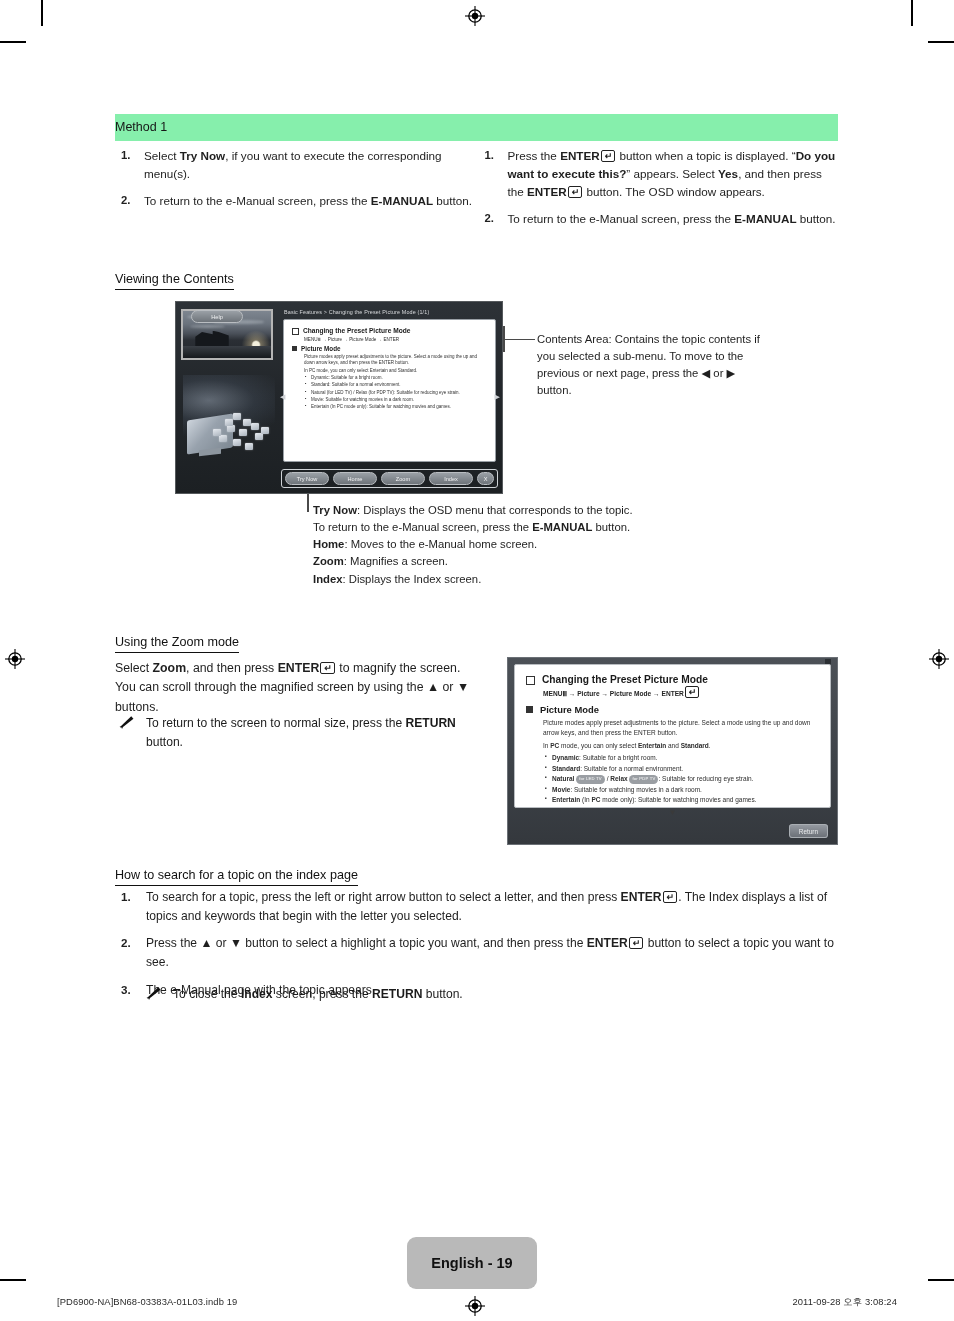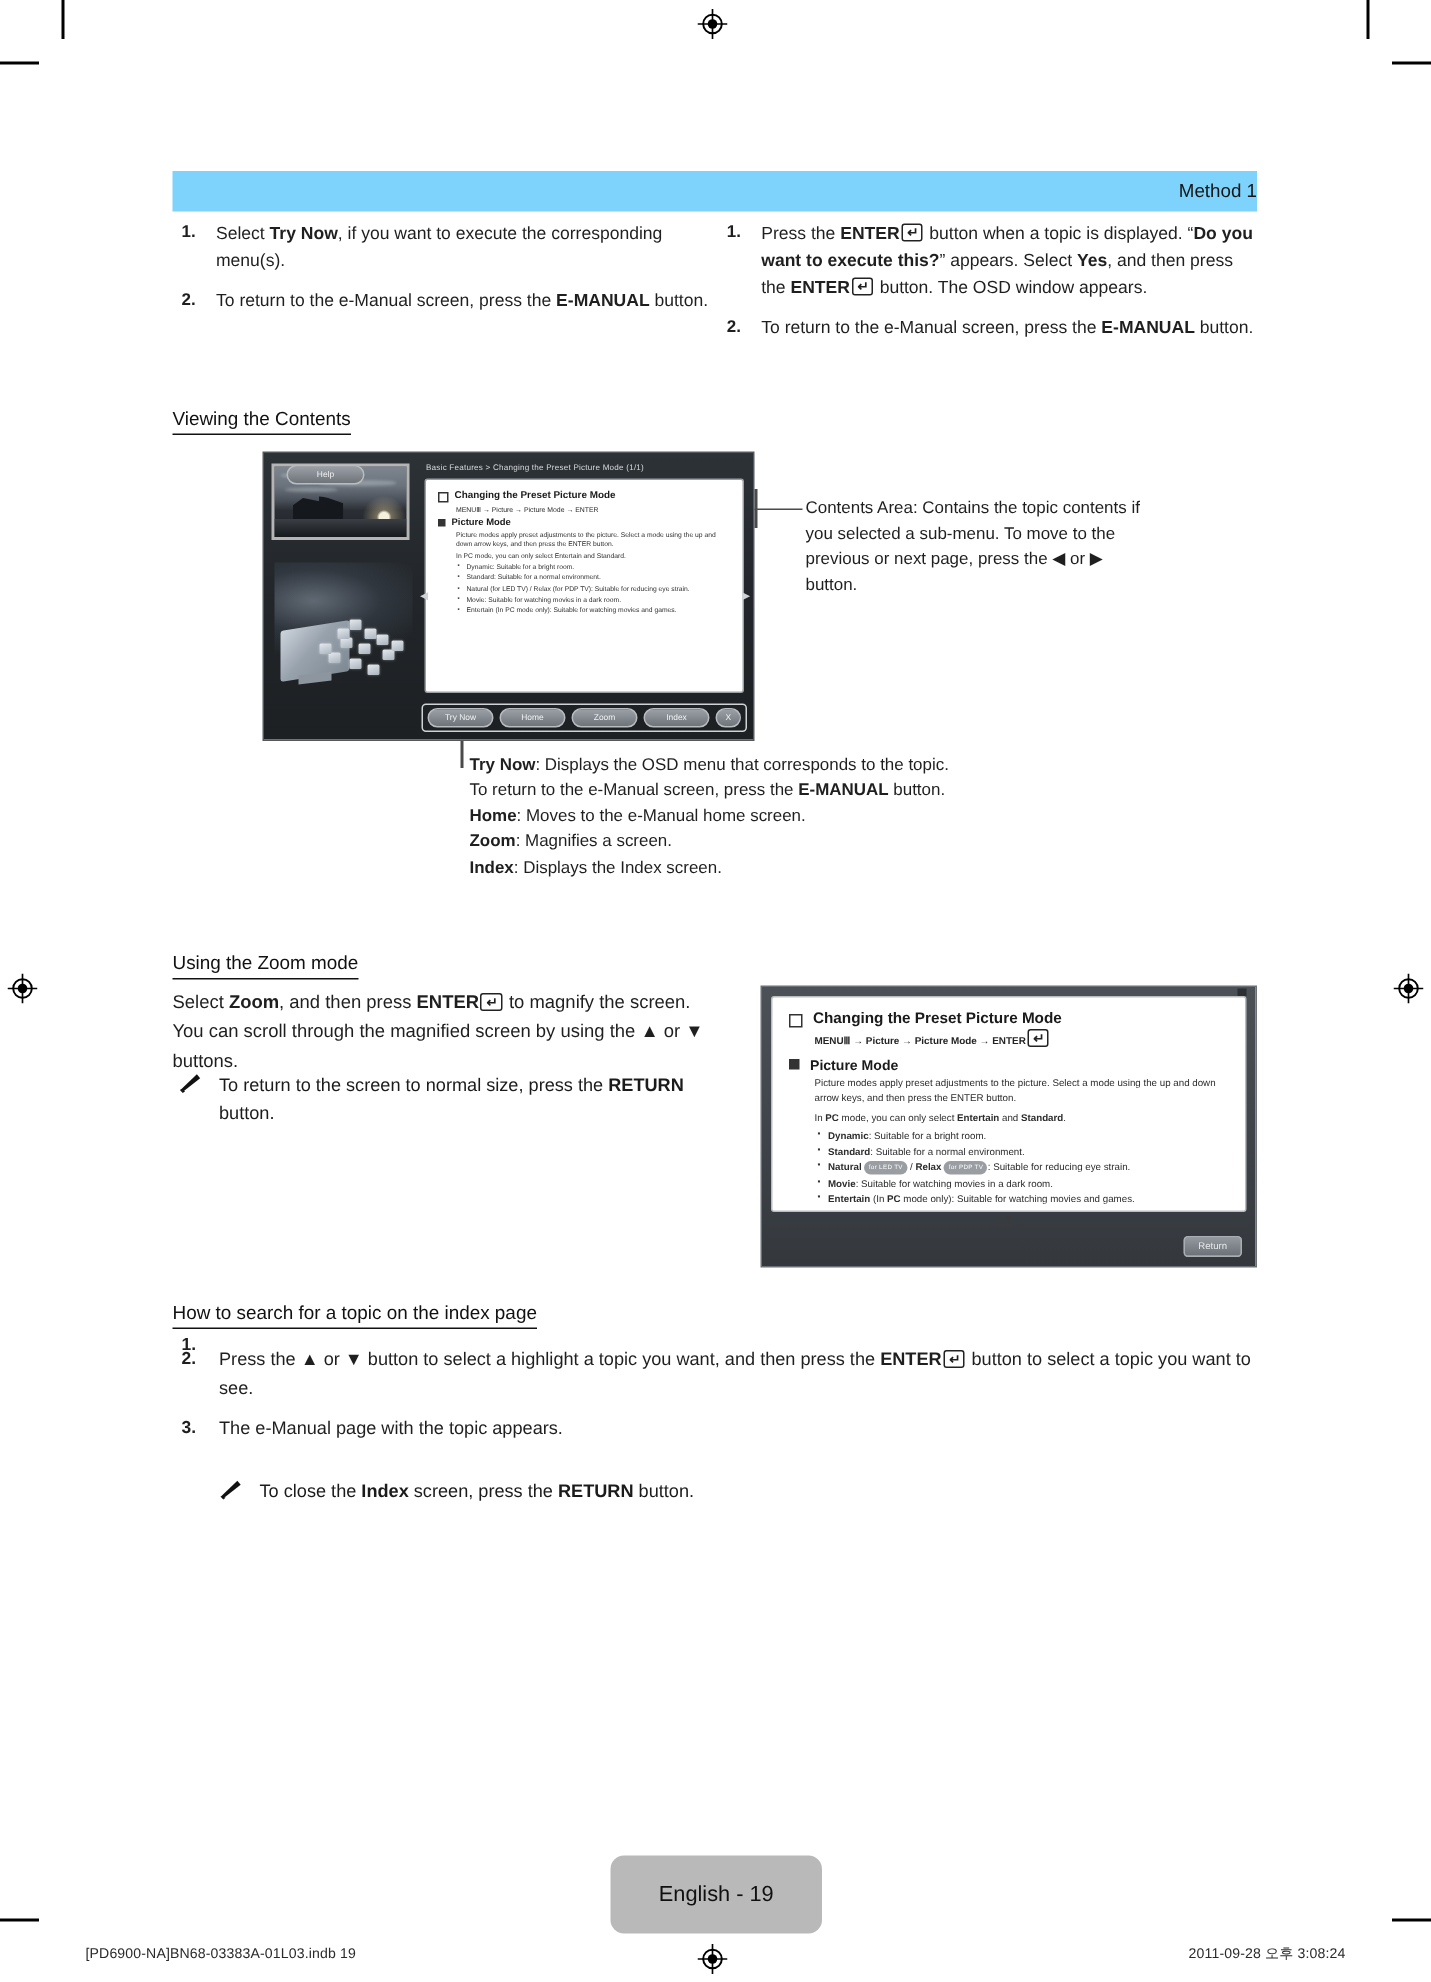--- a/index.html
+++ b/index.html
@@ -11,21 +11,21 @@
   }
   
   .mark{position:absolute;background:#000;}
   .reg{position:absolute;width:20px;height:20px;}
   .reg svg{display:block;}
 
   
   .methods{position:absolute;left:115px;top:114px;width:723px;}
   .m-head{display:flex;gap:4px;}
   .m-head .cell{
-    background:#7dd3fc;flex:1;text-align:right;
+    background:#86efac;flex:1;text-align:left;
     font-size:12.5px;padding:6px 0 7px 0;color:#161616;
   }
   .m-body{display:flex;gap:4px;margin-top:6px;}
   .m-body .col{flex:1;}
   ol.steps{list-style:none;margin:0;padding:0;}
   ol.steps > li{
     position:relative;padding-left:29px;margin-bottom:9px;
     font-size:11.7px;line-height:1.55;color:#1f1f1f;
   }
   ol.steps > li .num{
@@ -161,23 +161,23 @@
   .numlist li{
     position:relative;list-style:none;padding-left:31px;margin-bottom:9px;
     font-size:12.1px;line-height:1.55;color:#1f1f1f;
   }
   .numlist li .num{position:absolute;left:6px;top:0;font-weight:bold;font-size:11.6px;}
   .note{position:relative;padding-left:31px;font-size:12.1px;line-height:1.55;margin-top:-3px;}
   .pencil{position:absolute;left:4px;top:1px;width:17px;height:14px;}
 
   
   .page-badge{
-    position:absolute;left:407px;top:1237px;width:141px;height:52px;
+    position:absolute;left:407px;top:1237px;width:130px;height:52px;
     background:#b9b9b9;border-radius:9px;display:flex;align-items:center;
-    justify-content:center;font-size:14.5px;font-weight:normal;color:#101010;
+    justify-content:center;font-size:14.5px;font-weight:bold;color:#101010;
   }
   .foot-l{position:absolute;left:57px;top:1296px;font-size:9.4px;color:#2a2a2a;letter-spacing:.1px;}
   .foot-r{position:absolute;right:57px;top:1296px;font-size:9.4px;color:#2a2a2a;letter-spacing:.1px;}
 </style>
 </head>
 <body>
 
 <div class="mark" style="left:41px;top:0;width:1.6px;height:26px;"></div>
 <div class="mark" style="left:0;top:41px;width:26px;height:1.6px;"></div>
 <div class="mark" style="left:911px;top:0;width:1.6px;height:26px;"></div>
@@ -345,21 +345,21 @@
     <div class="o-li"><b>Entertain</b> (In <b>PC</b> mode only): Suitable for watching movies and games.</div>
     <div class="o-down">▼</div>
   </div>
   <div class="osd-foot">
     <span class="ret-btn">Return</span>
   </div>
 </div>
 
 <div class="sec-head" style="left:115px;top:868px;">How to search for a topic on the index page</div>
 <ol class="numlist" style="left:115px;top:888px;width:723px;margin:0;padding:0;">
-  <li><span class="num">1.</span></li>
+  <li><span class="num">1.</span><span>To search for a topic, press the left or right arrow button to select a letter, and then press <b>ENTER</b><span class="enter"></span>. The Index displays a list of topics and keywords that begin with the letter you selected.</span></li>
   <li><span class="num">2.</span><span>Press the ▲ or ▼ button to select a highlight a topic you want, and then press the <b>ENTER</b><span class="enter"></span> button to select a topic you want to see.</span></li>
   <li><span class="num">3.</span><span>The e-Manual page with the topic appears.</span></li>
 </ol>
 <div class="note" style="position:absolute;left:142px;top:988px;width:500px;">
   <svg class="pencil" viewBox="0 0 20 16">
       <path d="M1.5 13.5 L4 14.5 L17 4.2 L14.4 1.2 Z" fill="#111"></path>
       <path d="M1.5 13.5 L3.4 15.4 L4.4 14.6 Z" fill="#fff" stroke="#111" stroke-width=".8"></path>
     </svg>
   <span>To close the <b>Index</b> screen, press the <b>RETURN</b> button.</span>
 </div>

